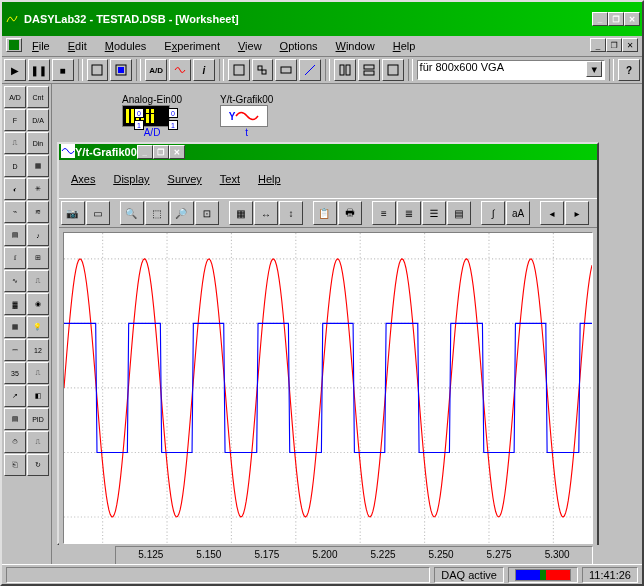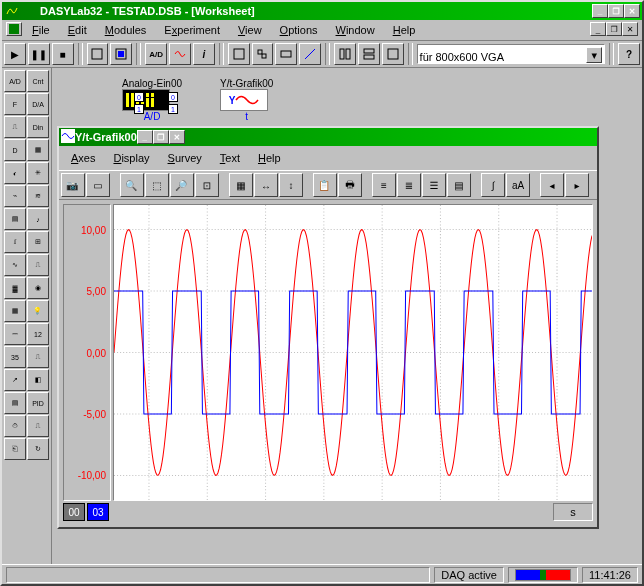--- a/index.html
+++ b/index.html
@@ -1,44 +1,44 @@
 <!DOCTYPE html>
 <html><head>
 <meta charset="utf-8">
 <style>
 * { box-sizing: border-box; margin: 0; padding: 0; }
 body { font-family: "MS Sans Serif", Tahoma, sans-serif; font-size: 11px; background: #c0c0c0; width: 644px; height: 586px; overflow: hidden; }
 .window { border: 2px solid; border-color: #dfdfdf #404040 #404040 #dfdfdf; background: #c0c0c0; display: flex; flex-direction: column; height: 100%; }
-.titlebar { background: linear-gradient(to right, #008000, #00cc00); color: #fff; font-weight: bold; height: 18px; display: flex; align-items: center; padding: 0 2px; gap: 16px; }
+.titlebar { background: linear-gradient(to right, #008000, #00cc00); color: #fff; font-weight: bold; height: 34px; display: flex; align-items: center; padding: 0 2px; }
 .titlebar .icon { width: 16px; height: 16px; margin-right: 4px; display: flex; align-items: center; justify-content: center; }
 .titlebar .title { flex: 1; font-size: 11px; }
 .winbtns { display: flex; gap: 0; }
 .winbtn { width: 16px; height: 14px; background: #c0c0c0; border: 1px solid; border-color: #fff #404040 #404040 #fff; font-family: "Marlett", sans-serif; font-size: 8px; display: flex; align-items: center; justify-content: center; cursor: pointer; }
 .menubar { display: flex; background: #c0c0c0; padding: 2px 4px; gap: 2px; border-bottom: 1px solid #808080; }
 .menuitem { padding: 2px 8px; cursor: pointer; }
 .menuitem u { text-decoration: underline; }
 .toolbar { display: flex; background: #c0c0c0; padding: 2px; gap: 2px; align-items: center; border-bottom: 1px solid #808080; }
 .tbtn { width: 22px; height: 22px; background: #c0c0c0; border: 1px solid; border-color: #fff #404040 #404040 #fff; display: flex; align-items: center; justify-content: center; cursor: pointer; font-size: 10px; }
 .sep { width: 5px; height: 22px; border-left: 1px solid #808080; border-right: 1px solid #fff; margin: 0 2px; }
-.dropdown { height: 20px; background: #fff; border: 1px solid; border-color: #808080 #fff #fff #808080; display: flex; align-items: flex-end; padding: 0 2px; width: 190px; }
+.dropdown { height: 20px; background: #fff; border: 1px solid; border-color: #808080 #fff #fff #808080; display: flex; align-items: flex-start; padding: 0 2px; width: 190px; }
 .dropdown span { flex: 1; }
 .dropdown .arrow { width: 16px; height: 16px; background: #c0c0c0; border: 1px solid; border-color: #fff #404040 #404040 #fff; display: flex; align-items: center; justify-content: center; }
 .main-area { flex: 1; display: flex; overflow: hidden; }
 .palette { width: 50px; background: #c0c0c0; border-right: 1px solid #808080; padding: 2px; display: flex; flex-direction: column; gap: 1px; overflow: hidden; }
 .palrow { display: flex; gap: 1px; }
 .palbtn { width: 22px; height: 22px; background: #c0c0c0; border: 1px solid; border-color: #fff #404040 #404040 #fff; font-size: 7px; display: flex; align-items: center; justify-content: center; cursor: pointer; }
 .workspace { flex: 1; background: #c0c0c0; position: relative; overflow: hidden; }
 .block { position: absolute; text-align: center; font-size: 10px; padding-left: 40px; }
 .block-label { color: #0000ff; font-size: 10px; }
 .block-title { color: #000; font-size: 10px; }
 .conn { position: absolute; height: 1px; background: #000; }
 .port { position: absolute; width: 10px; height: 10px; background: #fff; border: 1px solid #000; font-size: 7px; color: #0000ff; display: flex; align-items: center; justify-content: center; }
 .chart-window { position: absolute; left: 5px; top: 58px; width: 542px; height: 403px; border: 2px solid; border-color: #dfdfdf #404040 #404040 #dfdfdf; background: #c0c0c0; display: flex; flex-direction: column; }
 .chart-titlebar { background: linear-gradient(to right, #008000, #00cc00); color: #fff; font-weight: bold; height: 18px; display: flex; align-items: center; padding: 0 2px; }
-.chart-menubar { display: flex; background: #c0c0c0; padding: 4px 4px; gap: 2px; }
+.chart-menubar { display: flex; background: #c0c0c0; padding: 11px 4px; gap: 2px; text-decoration: underline; }
 .chart-toolbar { display: flex; background: #c0c0c0; padding: 2px; gap: 1px; border-top: 1px solid #fff; border-bottom: 1px solid #808080; }
 .ctbtn { width: 24px; height: 24px; background: #c0c0c0; border: 1px solid; border-color: #fff #404040 #404040 #fff; display: flex; align-items: center; justify-content: center; cursor: pointer; font-size: 10px; }
 .chart-body { flex: 1; display: flex; background: #c0c0c0; padding: 4px; gap: 2px; flex-direction: column; }
 .chart-plot-row { flex: 1; display: flex; gap: 2px; }
 .y-axis { width: 48px; background: #c0c0c0; position: relative; border: 1px solid; border-color: #808080 #fff #fff #808080; }
 .y-tick { position: absolute; right: 4px; font-size: 10px; color: #ff0000; transform: translateY(-50%); }
 .plot-area { flex: 1; background: #fff; border: 1px solid; border-color: #808080 #fff #fff #808080; position: relative; overflow: hidden; }
 .x-axis-row { display: flex; gap: 2px; height: 20px; }
 .x-axis { flex: 1; background: #c0c0c0; border: 1px solid; border-color: #808080 #fff #fff #808080; position: relative; font-size: 10px; margin-left: 52px; }
 .x-tick { position: absolute; top: 2px; transform: translateX(-50%); }
@@ -309,47 +309,52 @@
           <div class="ctbtn">▤</div>
           <div style="width:8px"></div>
           <div class="ctbtn">∫</div>
           <div class="ctbtn">aA</div>
           <div style="width:8px"></div>
           <div class="ctbtn">◂</div>
           <div class="ctbtn">▸</div>
         </div>
         <div class="chart-body">
           <div class="chart-plot-row">
-            <div class="y-axis" id="y-axis">
-                <div class="y-tick" style="top: 8.33333%;">10,00</div>
-                <div class="y-tick" style="top: 29.1667%;">5,00</div>
-                <div class="y-tick" style="top: 50%;">0,00</div>
-                <div class="y-tick" style="top: 70.8333%;">-5,00</div>
-                <div class="y-tick" style="top: 91.6667%;">-10,00</div>
-              </div>
             <div class="plot-area">
               <svg class="plot-svg" id="plot-svg" viewBox="0 0 470 274" preserveAspectRatio="none">
                   <line x1="0" y1="22.833333333333343" x2="470" y2="22.833333333333343" stroke="#c0c0c0" stroke-width="1" stroke-dasharray="1,2"></line>
                   <line x1="0" y1="79.91666666666666" x2="470" y2="79.91666666666666" stroke="#c0c0c0" stroke-width="1" stroke-dasharray="1,2"></line>
                   <line x1="0" y1="137" x2="470" y2="137" stroke="#c0c0c0" stroke-width="1" stroke-dasharray="1,2"></line>
                   <line x1="0" y1="194.08333333333331" x2="470" y2="194.08333333333331" stroke="#c0c0c0" stroke-width="1" stroke-dasharray="1,2"></line>
                   <line x1="0" y1="251.16666666666666" x2="470" y2="251.16666666666666" stroke="#c0c0c0" stroke-width="1" stroke-dasharray="1,2"></line>
                   <line x1="34.39024390243828" y1="0" x2="34.39024390243828" y2="274" stroke="#c0c0c0" stroke-width="1" stroke-dasharray="1,2"></line>
                   <line x1="91.70731707317078" y1="0" x2="91.70731707317078" y2="274" stroke="#c0c0c0" stroke-width="1" stroke-dasharray="1,2"></line>
                   <line x1="149.02439024390125" y1="0" x2="149.02439024390125" y2="274" stroke="#c0c0c0" stroke-width="1" stroke-dasharray="1,2"></line>
                   <line x1="206.34146341463375" y1="0" x2="206.34146341463375" y2="274" stroke="#c0c0c0" stroke-width="1" stroke-dasharray="1,2"></line>
                   <line x1="263.65853658536423" y1="0" x2="263.65853658536423" y2="274" stroke="#c0c0c0" stroke-width="1" stroke-dasharray="1,2"></line>
                   <line x1="320.9756097560967" y1="0" x2="320.9756097560967" y2="274" stroke="#c0c0c0" stroke-width="1" stroke-dasharray="1,2"></line>
                   <line x1="378.29268292682923" y1="0" x2="378.29268292682923" y2="274" stroke="#c0c0c0" stroke-width="1" stroke-dasharray="1,2"></line>
                   <line x1="435.6097560975597" y1="0" x2="435.6097560975597" y2="274" stroke="#c0c0c0" stroke-width="1" stroke-dasharray="1,2"></line>
                   <polyline points="0,137 1.1750000000003156,122.33535671879486 2.350000000000631,107.91367548447286 3.5250000000009467,93.97389297793379 4.699999999999227,80.74696183991182 5.874999999999542,68.45202427529946 7.049999999999857,57.29278133157982 8.225000000000174,47.45411800426763 9.400000000000489,39.099040084554844 10.575000000000806,32.36597349895845 11.749999999999083,27.36647088521886 12.9249999999994,24.183363401577452 14.099999999999714,22.8693883901567 15.27500000000003,23.446315630978177 16.450000000000347,25.90458666287489 17.62500000000066,30.203473146926427 18.800000000000978,36.27175164868194 19.97499999999926,44.00888365944485 21.149999999999572,53.28668130625417 22.32499999999989,63.951431153072775 23.500000000000203,75.82644090656677 24.675000000000516,88.71496683276717 25.850000000000836,102.40347338360166 27.024999999999114,116.66517102815857 28.199999999999427,131.26377367446932 29.374999999999744,145.95741342892592 30.55000000000006,160.5026478345623 31.725000000000374,174.65849319639028 32.900000000000695,188.19041717028654 34.07500000000101,200.87422446667466 35.24999999999929,212.49977129111033 36.4249999999996,222.87444698148286 37.599999999999916,231.8263651581881 38.77500000000024,239.20721151708403 39.95000000000055,244.89470108303001 41.12500000000087,248.7946042126538 42.299999999999145,250.84230777975262 43.47499999999946,251.00388567781104 44.64999999999978,249.27666090363394 45.825000000000095,245.68924990963103 47.000000000000405,240.30108848986833 48.17500000000072,233.2014470549777 49.349999999999,224.507951610742 50.524999999999324,214.36463494450948 51.69999999999963,202.93955030737914 52.87499999999995,190.4219871280825 54.05000000000026,177.01933488849875 55.22500000000058,162.95364711965152 56.4000000000009,148.45796244550232 57.57499999999918,133.77244362707052 58.74999999999949,119.14039857457965 59.924999999999805,104.80424925140397 61.10000000000012,91.00151525602189 62.27500000000043,77.9608786258888 63.45000000000075,65.89839506093293 64.62499999999903,55.01391433871089 65.79999999999936,45.487769227246275 66.97499999999967,37.477787753522165 68.14999999999998,31.116678327626175 69.3250000000003,26.509831045786854 70.50000000000061,23.733571599929434 71.67500000000092,22.83389672278787 72.8499999999992,23.825712119563406 74.02499999999952,26.69258551200275 75.19999999999983,31.38701888639872 76.37500000000016,37.83123543497422 77.55000000000048,45.918468152683516 78.72500000000079,55.5147287401156 79.89999999999907,66.46102750551125 81.07499999999938,78.57600748693929 82.2499999999997,91.65894915252605 83.42500000000001,105.49309589760202 84.60000000000032,119.84924524205132 85.77500000000063,134.48954622944743 86.95000000000095,149.1714401131045 88.12499999999923,163.65167904020691 89.29999999999956,177.6903561530912 90.47499999999987,191.05488033707115 91.65000000000019,203.5238297621646 92.8250000000005,214.89062037332758 94.00000000000081,224.96692855024267 95.17499999999909,233.58581123040608 96.34999999999941,240.60447180177454 97.52499999999972,245.9066259397765 98.70000000000003,249.40442819208442 99.87500000000037,251.03992739149177 101.05000000000068,250.78602678388438 102.22500000000099,248.64693296400472 103.39999999999927,244.65808618110492 104.57499999999959,238.88557316912664 105.7499999999999,231.42503222967963 106.92500000000021,222.4000687081341 108.10000000000052,211.96020711512386 109.27500000000084,200.27841382243008 110.44999999999912,187.54823137695075 111.62499999999943,173.98057191096166 112.79999999999976,159.8002227753974 113.97500000000008,145.24212228995867 115.15000000000039,130.54746731329698 116.3250000000007,115.95971712245793 117.50000000000102,101.7205598088477 118.6749999999993,88.06590801901368 119.84999999999961,75.22199038218531 121.02499999999992,63.4016033816836 122.20000000000024,52.8005857682727 123.37500000000055,43.594573927305476 124.55000000000086,35.93609195620604 125.72499999999914,29.95202466356909 126.89999999999947,25.741515356867154 128.07499999999976,23.374323248113342 129.2500000000001,22.889667691579035 130.42500000000044,24.295578402259025 131.60000000000073,27.568762420518993 132.774999999999,32.65499002703993 133.94999999999933,39.46999321432642 135.12499999999966,47.900861828871655 136.29999999999995,57.80791425303818 137.47500000000028,69.02701163329942 138.6500000000006,81.37227731303153 139.8250000000009,94.63917641461444 140.99999999999918,108.60790454866972 142.1749999999995,123.04702950685697 143.34999999999982,137.7173256027329 144.52500000000012,152.37573713426042 145.70000000000044,166.77940530143587 146.87500000000077,180.68969186169062 148.04999999999905,193.8761328595819 149.22499999999934,206.12025692599184 150.39999999999966,217.21920488536608 151.575,226.98909070224227 152.7500000000003,235.26804808295242 153.92500000000064,241.91891225691896 155.10000000000096,246.83149250608147 156.27499999999924,249.9243977914643 157.44999999999953,251.14638523014224 158.62499999999986,250.47720908113317 159.80000000000018,247.92795617442468 160.97500000000048,243.54086222570103 162.1500000000008,237.38861208008356 163.32499999999908,229.57313547836907 164.4999999999994,220.22391829728252 165.6749999999997,209.49585724311925 166.85000000000002,197.56669354168457 168.02500000000032,184.6340681430472 169.20000000000064,170.91224723003626 170.37500000000097,156.62857228188676 171.54999999999924,142.01969350796492 172.72499999999954,127.32764905545156 173.89999999999986,112.79585495056622 175.0750000000002,98.66507221101094 176.2500000000005,85.16941794639541 177.42500000000084,72.5324865341139 178.5999999999991,60.96364513459747 179.77499999999944,50.65456492129445 180.94999999999973,41.776045495831085 182.12500000000006,34.47518510066237 183.30000000000038,28.872943513098335 184.47500000000068,25.06213799825369 185.650000000001,23.10590552375922 186.82499999999928,23.036656714070375 187.9999999999996,24.855538875140553 189.1749999999999,28.532416985995127 190.35000000000022,34.006372972131686 191.52500000000055,41.186714988857204 192.70000000000084,49.95447999286705 193.87499999999912,60.16440470762677 195.04999999999944,71.64733232794572 196.22499999999977,84.21301508948483 197.40000000000006,97.65326627091079 198.5750000000004,111.74540940645241 199.75000000000074,126.25596756281237 200.92500000000103,140.94453155693256 202.0999999999993,155.5677430264082 203.27499999999964,169.88332636168232 204.44999999999996,183.65410269906664 205.62500000000026,196.65191947174083 206.80000000000058,208.6614304140279 207.97500000000088,219.48366339243228 209.14999999999918,228.93931695201405 210.32499999999948,236.8717309613997 211.4999999999998,243.14948213890807 212.6750000000001,247.66856145774818 213.85000000000042,250.35409735505448 215.02500000000074,251.16159619493834 216.19999999999902,250.0776794337026 217.37499999999932,247.12030527393387 218.54999999999964,242.3384711351728 219.72499999999997,235.8114018705527 220.90000000000026,227.64723717895853 222.07500000000059,217.98123995949524 223.25000000000094,206.97355529203844 224.42499999999922,194.80655717282383 225.5999999999995,181.68182696391887 226.77499999999984,167.8168136175745 227.95000000000016,153.4412310080463 229.12500000000045,138.79325205975948 230.30000000000078,124.1155627269338 231.47499999999906,109.6513412018912 232.64999999999938,95.64022896790405 233.82499999999968,82.31436044805909 235,69.89451702994177 236.17500000000035,58.586469186176515 237.35000000000062,48.57756729397221 238.52500000000097,40.033637636597945 239.69999999999922,33.096235013466554 240.87499999999957,27.880297477192073 242.04999999999984,24.47224205382284 243.2250000000002,22.928532995893192 244.4000000000005,23.274746289488462 245.5750000000008,25.505145914382382 246.74999999999906,29.582778877722404 247.92499999999941,35.440087446803375 249.0999999999997,42.980028437419776 250.27500000000003,52.07768101369871 251.45000000000033,62.582316361487045 252.62500000000068,74.31989494522085 253.80000000000095,87.09594997403036 254.97499999999926,100.69880930412535 256.1499999999995,114.90310239752245 257.3249999999999,129.47349423388408 258.5000000000002,144.16858431293343 259.6750000000005,158.7449061489017 260.8500000000009,172.96096099399145 262.0249999999991,186.58121896057702 263.1999999999995,199.38002125215712 264.3749999999997,211.1453188510277 265.55000000000007,221.68218572100716 266.72500000000036,230.8160483185482 267.9000000000007,238.3955779062174 269.07499999999897,244.29519774901746 270.2499999999993,248.41716365467198 271.4249999999996,250.69318338759166 272.5999999999999,251.08554812646727 273.7750000000002,249.58775721947558 274.95000000000056,246.22462588629745 276.12500000000085,241.0518740825418 277.29999999999916,234.15520333823233 278.47499999999945,225.6488768651118 279.6499999999998,215.6738264575568 280.82500000000005,204.39531755150858 282.0000000000004,192.000211126607 283.17500000000075,178.69386781594693 284.349999999999,164.69674551582006 285.52499999999935,150.24074686569733 286.69999999999965,135.56537711332072 287.87499999999994,120.91377602045904 289.05000000000024,106.52868955258617 290.2250000000006,92.64844809291151 291.4000000000009,79.50301781324 292.5749999999992,67.31019062210788 293.7499999999995,56.27197581453959 294.92499999999984,46.571253206462785 296.1000000000001,38.36874320381645 297.27500000000043,31.800344006209798 298.4500000000007,26.974880061887774 299.62499999999903,23.97229907736127 300.79999999999933,22.842347453397707 301.9749999999997,23.603746092665915 303.15,26.243880234046543 304.3250000000003,30.719008452484815 305.5000000000006,36.954987361663086 306.6750000000009,44.84850001271019 307.8499999999992,54.268767636972655 309.0249999999995,65.05971637299996 310.1999999999999,77.04256307941816 311.37500000000017,90.01877739258657 312.55000000000047,103.7733709537788 313.72500000000076,118.07845931046714 314.89999999999907,132.69703747850497 316.07499999999936,147.38690661231755 317.2499999999997,161.9046867261028 318.425,176.0098489842792 319.60000000000036,189.46870075429092 320.7750000000006,202.05825739805212 321.95000000000095,213.56993665461872 323.1249999999992,223.813014405998 324.29999999999956,232.61778457147545 325.47499999999985,239.8383707774495 326.6500000000002,245.35514321972653 327.8250000000005,249.07670067571527 329.0000000000008,250.94138482889505 330.1749999999991,250.91830181639193 331.3499999999994,249.00783407478187 332.52499999999975,245.24163400392763 333.70000000000005,239.68209955382645 334.8750000000004,232.42134042287455 336.05000000000064,223.57965199545615 337.225000000001,213.30352230247948 338.39999999999924,201.76320502531132 339.5749999999996,189.14989875316934 340.7499999999999,175.67257922800385 341.92500000000024,161.55453705945027 343.10000000000053,147.02967827286878 344.27500000000083,132.33864898244155 345.4499999999991,117.72484839530597 346.62499999999943,103.43039620265077 347.7999999999997,89.69212116993486 348.9750000000001,76.73763738626943 350.1500000000004,64.78157318158037 351.3250000000007,54.02201519023836 352.499999999999,44.63722647553374 353.6749999999993,36.78269308860891 354.8499999999996,30.58854799435548 356.0249999999999,26.157415044028028 357.2000000000003,23.562708715631913 358.37500000000057,22.84741779167723 359.5500000000009,24.023393126199096 360.72499999999917,27.07115130122537 361.89999999999947,31.940197425727746 363.07499999999976,38.54986172887391 364.2500000000001,46.79063608711053 365.4250000000004,56.525988341584934 366.60000000000076,67.59462434654091 367.774999999999,79.81316027130924 368.94999999999936,92.97916088165735 370.1249999999996,106.87449346228377 371.29999999999995,121.268941813505 372.47500000000025,135.92402044555394 373.6500000000006,150.59692577750627 374.8250000000009,165.0445588778145 375.9999999999992,179.0275530981591 377.1749999999995,192.3142398713979 378.3499999999998,204.6844869683871 379.52500000000015,215.9333456223886 380.70000000000044,225.8744460955728 381.8750000000008,234.3430854304313 383.04999999999905,241.19895622856217 384.2249999999994,246.3284712468266 385.39999999999964,249.64664529706454 386.575,251.09850327052612 387.7500000000003,250.65999095885115 388.92500000000064,248.33837358130097 390.10000000000093,244.17211541547937 391.27499999999924,238.23024252581746 392.44999999999953,230.6111991479916 393.62499999999983,221.4412166767247 394.8000000000001,210.8722222791758 395.9750000000005,199.07932178390598 397.1500000000008,186.25789854856578 398.3249999999991,172.62037637193714 399.4999999999994,158.39270008187628 400.6749999999997,143.81059210871314 401.85,129.11564706426987 403.0250000000003,114.55132903140083 404.20000000000067,100.35893788033445 405.37500000000097,86.77361144143731 406.5499999999993,74.02042976992757 407.72499999999957,62.31068604649212 408.8999999999999,51.838385897405686 410.07500000000016,42.77703313254716 411.2500000000005,35.276755155157815 412.4250000000008,29.461815669075747 413.5999999999991,25.42855589263334 414.7749999999994,23.243798388909482 415.94999999999976,22.943739957580704 417.12500000000006,24.53335193066377 418.30000000000035,27.986297808093354 419.47500000000065,33.2453695976896 420.650000000001,40.22343563029392 421.82499999999925,48.804884146772366 422.9999999999996,58.84753873980563 424.17499999999995,70.18501391542156 425.3500000000002,82.62947174791395 426.52500000000055,95.97473395600187 427.70000000000084,109.99969783980353 428.87499999999915,124.47199948376303 430.04999999999944,139.15186353417056 431.2249999999998,153.79607576824338 432.4000000000001,168.16201263823015 433.5750000000004,182.01166102915948 434.7500000000007,195.11556163150985 435.924999999999,207.25661059544657 437.0999999999993,218.23365648138846 438.27499999999964,227.86483291274754 439.44999999999993,235.9905717162799 440.6250000000003,242.47624662837367 441.8000000000005,247.21440376680104 442.9750000000009,250.12654191371874 444.1499999999991,251.16441311440894 445.3249999999995,250.3108220435963 446.4999999999998,247.57991089551888 447.6750000000001,243.01692507776514 448.8500000000005,236.69746359079585 450.0250000000007,228.72622651279463 451.199999999999,219.2352803413768 452.3749999999993,208.38186993166482 453.54999999999967,196.34581328253307 454.72499999999997,183.32652233355626 455.9000000000003,169.5396991319841 457.0750000000006,155.2137621071514 458.2500000000009,140.58606166140626 459.42499999999916,125.89894777720113 460.5999999999995,111.3957547916165 461.7749999999998,97.31676986247336 462.95000000000016,83.89525191948732 464.12500000000045,71.35356705838632 465.30000000000075,59.89950440617454 466.47499999999906,49.722833495870304 467.64999999999935,40.99216018762897 468.82499999999965,33.85213322722936 470,28.42104772296932" fill="none" stroke="#ff0000" stroke-width="1"></polyline>
                   <polyline points="0,79.91666666666666 1.1750000000003156,79.91666666666666 2.350000000000631,79.91666666666666 3.5250000000009467,79.91666666666666 4.699999999999227,79.91666666666666 5.874999999999542,79.91666666666666 7.049999999999857,79.91666666666666 8.225000000000174,79.91666666666666 9.400000000000489,79.91666666666666 10.575000000000806,79.91666666666666 11.749999999999083,79.91666666666666 12.9249999999994,79.91666666666666 14.099999999999714,79.91666666666666 15.27500000000003,79.91666666666666 16.450000000000347,79.91666666666666 17.62500000000066,79.91666666666666 18.800000000000978,79.91666666666666 19.97499999999926,79.91666666666666 21.149999999999572,79.91666666666666 22.32499999999989,79.91666666666666 23.500000000000203,79.91666666666666 24.675000000000516,79.91666666666666 25.850000000000836,79.91666666666666 27.024999999999114,79.91666666666666 28.199999999999427,79.91666666666666 29.374999999999744,194.08333333333331 30.55000000000006,194.08333333333331 31.725000000000374,194.08333333333331 32.900000000000695,194.08333333333331 34.07500000000101,194.08333333333331 35.24999999999929,194.08333333333331 36.4249999999996,194.08333333333331 37.599999999999916,194.08333333333331 38.77500000000024,194.08333333333331 39.95000000000055,194.08333333333331 41.12500000000087,194.08333333333331 42.299999999999145,194.08333333333331 43.47499999999946,194.08333333333331 44.64999999999978,194.08333333333331 45.825000000000095,194.08333333333331 47.000000000000405,194.08333333333331 48.17500000000072,194.08333333333331 49.349999999999,194.08333333333331 50.524999999999324,194.08333333333331 51.69999999999963,194.08333333333331 52.87499999999995,194.08333333333331 54.05000000000026,194.08333333333331 55.22500000000058,194.08333333333331 56.4000000000009,194.08333333333331 57.57499999999918,79.91666666666666 58.74999999999949,79.91666666666666 59.924999999999805,79.91666666666666 61.10000000000012,79.91666666666666 62.27500000000043,79.91666666666666 63.45000000000075,79.91666666666666 64.62499999999903,79.91666666666666 65.79999999999936,79.91666666666666 66.97499999999967,79.91666666666666 68.14999999999998,79.91666666666666 69.3250000000003,79.91666666666666 70.50000000000061,79.91666666666666 71.67500000000092,79.91666666666666 72.8499999999992,79.91666666666666 74.02499999999952,79.91666666666666 75.19999999999983,79.91666666666666 76.37500000000016,79.91666666666666 77.55000000000048,79.91666666666666 78.72500000000079,79.91666666666666 79.89999999999907,79.91666666666666 81.07499999999938,79.91666666666666 82.2499999999997,79.91666666666666 83.42500000000001,79.91666666666666 84.60000000000032,79.91666666666666 85.77500000000063,79.91666666666666 86.95000000000095,194.08333333333331 88.12499999999923,194.08333333333331 89.29999999999956,194.08333333333331 90.47499999999987,194.08333333333331 91.65000000000019,194.08333333333331 92.8250000000005,194.08333333333331 94.00000000000081,194.08333333333331 95.17499999999909,194.08333333333331 96.34999999999941,194.08333333333331 97.52499999999972,194.08333333333331 98.70000000000003,194.08333333333331 99.87500000000037,194.08333333333331 101.05000000000068,194.08333333333331 102.22500000000099,194.08333333333331 103.39999999999927,194.08333333333331 104.57499999999959,194.08333333333331 105.7499999999999,194.08333333333331 106.92500000000021,194.08333333333331 108.10000000000052,194.08333333333331 109.27500000000084,194.08333333333331 110.44999999999912,194.08333333333331 111.62499999999943,194.08333333333331 112.79999999999976,194.08333333333331 113.97500000000008,194.08333333333331 115.15000000000039,79.91666666666666 116.3250000000007,79.91666666666666 117.50000000000102,79.91666666666666 118.6749999999993,79.91666666666666 119.84999999999961,79.91666666666666 121.02499999999992,79.91666666666666 122.20000000000024,79.91666666666666 123.37500000000055,79.91666666666666 124.55000000000086,79.91666666666666 125.72499999999914,79.91666666666666 126.89999999999947,79.91666666666666 128.07499999999976,79.91666666666666 129.2500000000001,79.91666666666666 130.42500000000044,79.91666666666666 131.60000000000073,79.91666666666666 132.774999999999,79.91666666666666 133.94999999999933,79.91666666666666 135.12499999999966,79.91666666666666 136.29999999999995,79.91666666666666 137.47500000000028,79.91666666666666 138.6500000000006,79.91666666666666 139.8250000000009,79.91666666666666 140.99999999999918,79.91666666666666 142.1749999999995,79.91666666666666 143.34999999999982,194.08333333333331 144.52500000000012,194.08333333333331 145.70000000000044,194.08333333333331 146.87500000000077,194.08333333333331 148.04999999999905,194.08333333333331 149.22499999999934,194.08333333333331 150.39999999999966,194.08333333333331 151.575,194.08333333333331 152.7500000000003,194.08333333333331 153.92500000000064,194.08333333333331 155.10000000000096,194.08333333333331 156.27499999999924,194.08333333333331 157.44999999999953,194.08333333333331 158.62499999999986,194.08333333333331 159.80000000000018,194.08333333333331 160.97500000000048,194.08333333333331 162.1500000000008,194.08333333333331 163.32499999999908,194.08333333333331 164.4999999999994,194.08333333333331 165.6749999999997,194.08333333333331 166.85000000000002,194.08333333333331 168.02500000000032,194.08333333333331 169.20000000000064,194.08333333333331 170.37500000000097,194.08333333333331 171.54999999999924,194.08333333333331 172.72499999999954,79.91666666666666 173.89999999999986,79.91666666666666 175.0750000000002,79.91666666666666 176.2500000000005,79.91666666666666 177.42500000000084,79.91666666666666 178.5999999999991,79.91666666666666 179.77499999999944,79.91666666666666 180.94999999999973,79.91666666666666 182.12500000000006,79.91666666666666 183.30000000000038,79.91666666666666 184.47500000000068,79.91666666666666 185.650000000001,79.91666666666666 186.82499999999928,79.91666666666666 187.9999999999996,79.91666666666666 189.1749999999999,79.91666666666666 190.35000000000022,79.91666666666666 191.52500000000055,79.91666666666666 192.70000000000084,79.91666666666666 193.87499999999912,79.91666666666666 195.04999999999944,79.91666666666666 196.22499999999977,79.91666666666666 197.40000000000006,79.91666666666666 198.5750000000004,79.91666666666666 199.75000000000074,79.91666666666666 200.92500000000103,194.08333333333331 202.0999999999993,194.08333333333331 203.27499999999964,194.08333333333331 204.44999999999996,194.08333333333331 205.62500000000026,194.08333333333331 206.80000000000058,194.08333333333331 207.97500000000088,194.08333333333331 209.14999999999918,194.08333333333331 210.32499999999948,194.08333333333331 211.4999999999998,194.08333333333331 212.6750000000001,194.08333333333331 213.85000000000042,194.08333333333331 215.02500000000074,194.08333333333331 216.19999999999902,194.08333333333331 217.37499999999932,194.08333333333331 218.54999999999964,194.08333333333331 219.72499999999997,194.08333333333331 220.90000000000026,194.08333333333331 222.07500000000059,194.08333333333331 223.25000000000094,194.08333333333331 224.42499999999922,194.08333333333331 225.5999999999995,194.08333333333331 226.77499999999984,194.08333333333331 227.95000000000016,194.08333333333331 229.12500000000045,194.08333333333331 230.30000000000078,79.91666666666666 231.47499999999906,79.91666666666666 232.64999999999938,79.91666666666666 233.82499999999968,79.91666666666666 235,79.91666666666666 236.17500000000035,79.91666666666666 237.35000000000062,79.91666666666666 238.52500000000097,79.91666666666666 239.69999999999922,79.91666666666666 240.87499999999957,79.91666666666666 242.04999999999984,79.91666666666666 243.2250000000002,79.91666666666666 244.4000000000005,79.91666666666666 245.5750000000008,79.91666666666666 246.74999999999906,79.91666666666666 247.92499999999941,79.91666666666666 249.0999999999997,79.91666666666666 250.27500000000003,79.91666666666666 251.45000000000033,79.91666666666666 252.62500000000068,79.91666666666666 253.80000000000095,79.91666666666666 254.97499999999926,79.91666666666666 256.1499999999995,79.91666666666666 257.3249999999999,79.91666666666666 258.5000000000002,194.08333333333331 259.6750000000005,194.08333333333331 260.8500000000009,194.08333333333331 262.0249999999991,194.08333333333331 263.1999999999995,194.08333333333331 264.3749999999997,194.08333333333331 265.55000000000007,194.08333333333331 266.72500000000036,194.08333333333331 267.9000000000007,194.08333333333331 269.07499999999897,194.08333333333331 270.2499999999993,194.08333333333331 271.4249999999996,194.08333333333331 272.5999999999999,194.08333333333331 273.7750000000002,194.08333333333331 274.95000000000056,194.08333333333331 276.12500000000085,194.08333333333331 277.29999999999916,194.08333333333331 278.47499999999945,194.08333333333331 279.6499999999998,194.08333333333331 280.82500000000005,194.08333333333331 282.0000000000004,194.08333333333331 283.17500000000075,194.08333333333331 284.349999999999,194.08333333333331 285.52499999999935,194.08333333333331 286.69999999999965,79.91666666666666 287.87499999999994,79.91666666666666 289.05000000000024,79.91666666666666 290.2250000000006,79.91666666666666 291.4000000000009,79.91666666666666 292.5749999999992,79.91666666666666 293.7499999999995,79.91666666666666 294.92499999999984,79.91666666666666 296.1000000000001,79.91666666666666 297.27500000000043,79.91666666666666 298.4500000000007,79.91666666666666 299.62499999999903,79.91666666666666 300.79999999999933,79.91666666666666 301.9749999999997,79.91666666666666 303.15,79.91666666666666 304.3250000000003,79.91666666666666 305.5000000000006,79.91666666666666 306.6750000000009,79.91666666666666 307.8499999999992,79.91666666666666 309.0249999999995,79.91666666666666 310.1999999999999,79.91666666666666 311.37500000000017,79.91666666666666 312.55000000000047,79.91666666666666 313.72500000000076,79.91666666666666 314.89999999999907,79.91666666666666 316.07499999999936,194.08333333333331 317.2499999999997,194.08333333333331 318.425,194.08333333333331 319.60000000000036,194.08333333333331 320.7750000000006,194.08333333333331 321.95000000000095,194.08333333333331 323.1249999999992,194.08333333333331 324.29999999999956,194.08333333333331 325.47499999999985,194.08333333333331 326.6500000000002,194.08333333333331 327.8250000000005,194.08333333333331 329.0000000000008,194.08333333333331 330.1749999999991,194.08333333333331 331.3499999999994,194.08333333333331 332.52499999999975,194.08333333333331 333.70000000000005,194.08333333333331 334.8750000000004,194.08333333333331 336.05000000000064,194.08333333333331 337.225000000001,194.08333333333331 338.39999999999924,194.08333333333331 339.5749999999996,194.08333333333331 340.7499999999999,194.08333333333331 341.92500000000024,194.08333333333331 343.10000000000053,194.08333333333331 344.27500000000083,79.91666666666666 345.4499999999991,79.91666666666666 346.62499999999943,79.91666666666666 347.7999999999997,79.91666666666666 348.9750000000001,79.91666666666666 350.1500000000004,79.91666666666666 351.3250000000007,79.91666666666666 352.499999999999,79.91666666666666 353.6749999999993,79.91666666666666 354.8499999999996,79.91666666666666 356.0249999999999,79.91666666666666 357.2000000000003,79.91666666666666 358.37500000000057,79.91666666666666 359.5500000000009,79.91666666666666 360.72499999999917,79.91666666666666 361.89999999999947,79.91666666666666 363.07499999999976,79.91666666666666 364.2500000000001,79.91666666666666 365.4250000000004,79.91666666666666 366.60000000000076,79.91666666666666 367.774999999999,79.91666666666666 368.94999999999936,79.91666666666666 370.1249999999996,79.91666666666666 371.29999999999995,79.91666666666666 372.47500000000025,79.91666666666666 373.6500000000006,194.08333333333331 374.8250000000009,194.08333333333331 375.9999999999992,194.08333333333331 377.1749999999995,194.08333333333331 378.3499999999998,194.08333333333331 379.52500000000015,194.08333333333331 380.70000000000044,194.08333333333331 381.8750000000008,194.08333333333331 383.04999999999905,194.08333333333331 384.2249999999994,194.08333333333331 385.39999999999964,194.08333333333331 386.575,194.08333333333331 387.7500000000003,194.08333333333331 388.92500000000064,194.08333333333331 390.10000000000093,194.08333333333331 391.27499999999924,194.08333333333331 392.44999999999953,194.08333333333331 393.62499999999983,194.08333333333331 394.8000000000001,194.08333333333331 395.9750000000005,194.08333333333331 397.1500000000008,194.08333333333331 398.3249999999991,194.08333333333331 399.4999999999994,194.08333333333331 400.6749999999997,194.08333333333331 401.85,79.91666666666666 403.0250000000003,79.91666666666666 404.20000000000067,79.91666666666666 405.37500000000097,79.91666666666666 406.5499999999993,79.91666666666666 407.72499999999957,79.91666666666666 408.8999999999999,79.91666666666666 410.07500000000016,79.91666666666666 411.2500000000005,79.91666666666666 412.4250000000008,79.91666666666666 413.5999999999991,79.91666666666666 414.7749999999994,79.91666666666666 415.94999999999976,79.91666666666666 417.12500000000006,79.91666666666666 418.30000000000035,79.91666666666666 419.47500000000065,79.91666666666666 420.650000000001,79.91666666666666 421.82499999999925,79.91666666666666 422.9999999999996,79.91666666666666 424.17499999999995,79.91666666666666 425.3500000000002,79.91666666666666 426.52500000000055,79.91666666666666 427.70000000000084,79.91666666666666 428.87499999999915,79.91666666666666 430.04999999999944,194.08333333333331 431.2249999999998,194.08333333333331 432.4000000000001,194.08333333333331 433.5750000000004,194.08333333333331 434.7500000000007,194.08333333333331 435.924999999999,194.08333333333331 437.0999999999993,194.08333333333331 438.27499999999964,194.08333333333331 439.44999999999993,194.08333333333331 440.6250000000003,194.08333333333331 441.8000000000005,194.08333333333331 442.9750000000009,194.08333333333331 444.1499999999991,194.08333333333331 445.3249999999995,194.08333333333331 446.4999999999998,194.08333333333331 447.6750000000001,194.08333333333331 448.8500000000005,194.08333333333331 450.0250000000007,194.08333333333331 451.199999999999,194.08333333333331 452.3749999999993,194.08333333333331 453.54999999999967,194.08333333333331 454.72499999999997,194.08333333333331 455.9000000000003,194.08333333333331 457.0750000000006,194.08333333333331 458.2500000000009,194.08333333333331 459.42499999999916,79.91666666666666 460.5999999999995,79.91666666666666 461.7749999999998,79.91666666666666 462.95000000000016,79.91666666666666 464.12500000000045,79.91666666666666 465.30000000000075,79.91666666666666 466.47499999999906,79.91666666666666 467.64999999999935,79.91666666666666 468.82499999999965,79.91666666666666 470,79.91666666666666" fill="none" stroke="#0000ff" stroke-width="1"></polyline>
                 </svg>
             </div>
           </div>
+          <div class="x-axis-row">
+            <div class="x-axis" id="x-axis">
+                <div class="x-tick" style="left: 7.31707%;">5.125</div>
+                <div class="x-tick" style="left: 19.5122%;">5.150</div>
+                <div class="x-tick" style="left: 31.7073%;">5.175</div>
+                <div class="x-tick" style="left: 43.9024%;">5.200</div>
+                <div class="x-tick" style="left: 56.0976%;">5.225</div>
+                <div class="x-tick" style="left: 68.2927%;">5.250</div>
+                <div class="x-tick" style="left: 80.4878%;">5.275</div>
+                <div class="x-tick" style="left: 92.6829%;">5.300</div>
+              </div>
+          </div>
           <div class="legend-row">
             <div class="legend">
               <div class="legend-item" style="background:#737373">00</div>
               <div class="legend-item" style="background:#0000ff">03</div>
             </div>
             <div class="unit-box">s</div>
           </div>
         </div>
       </div>
     </div>

